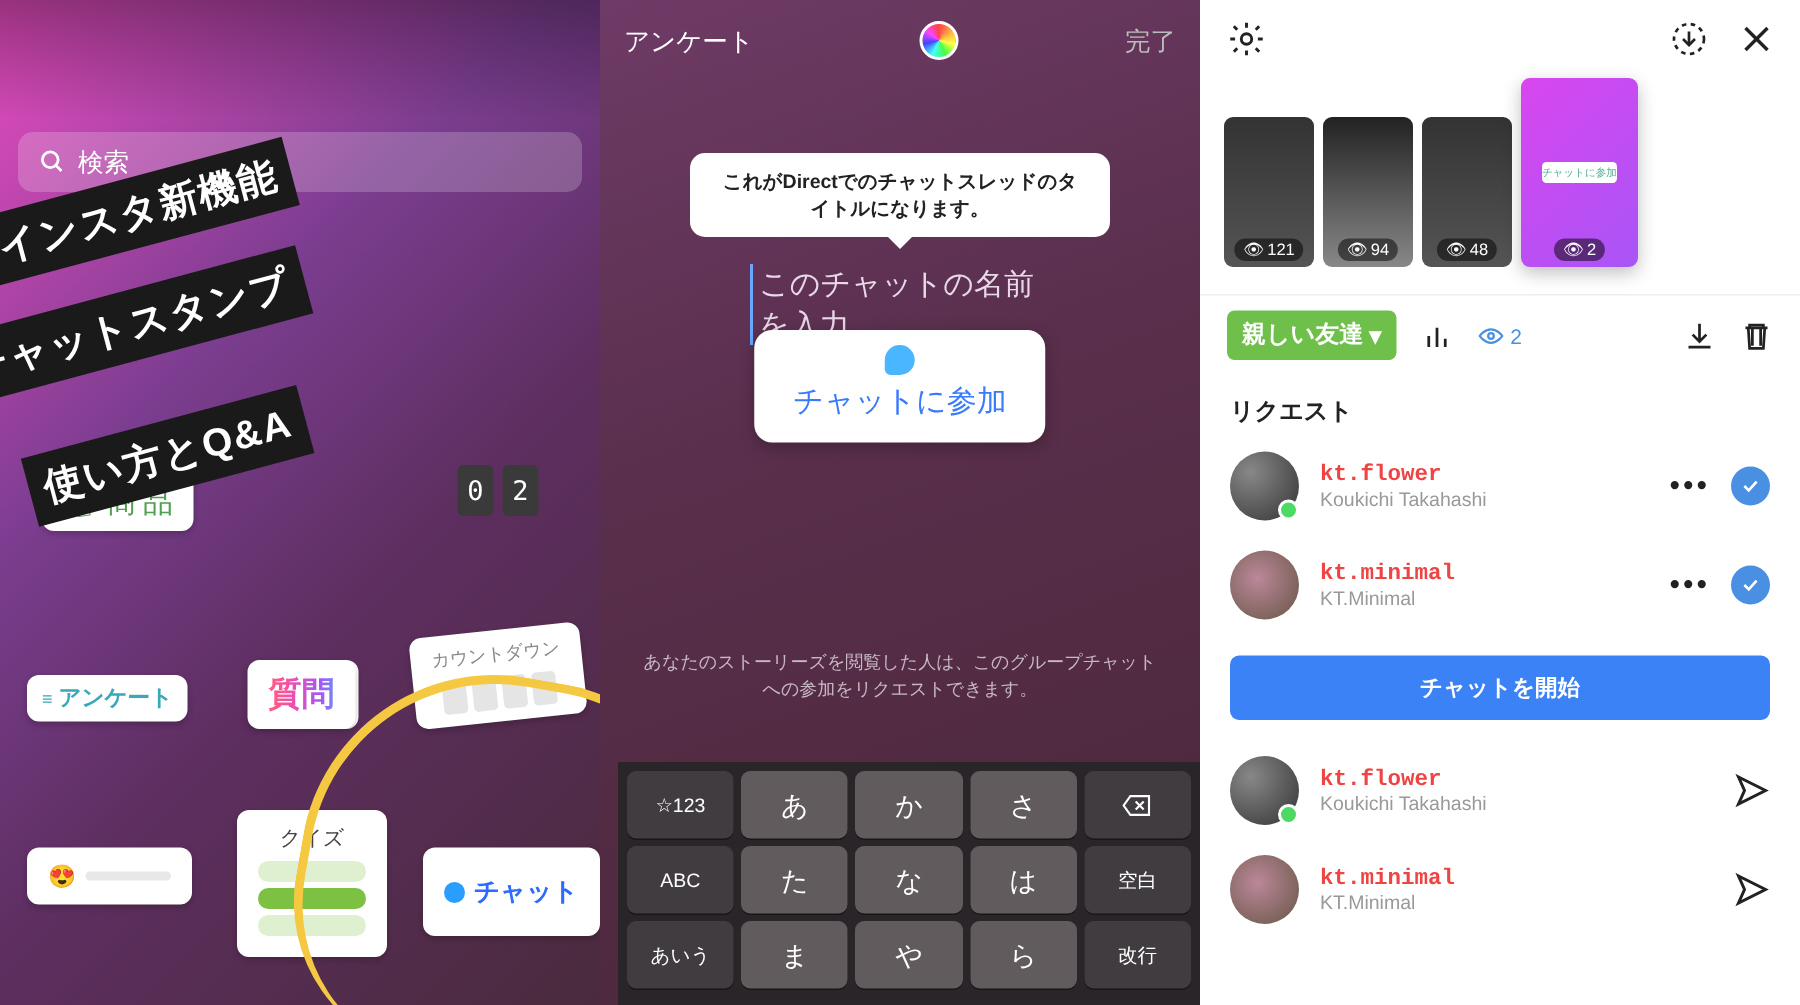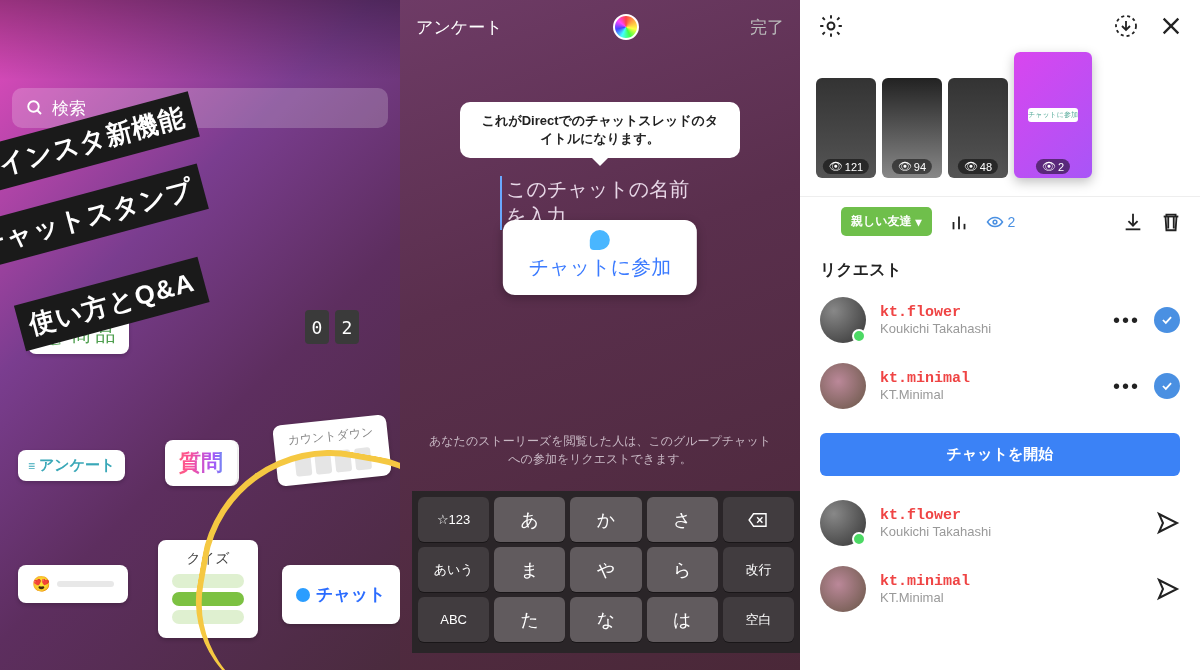--- a/index.html
+++ b/index.html
@@ -41,39 +41,39 @@
 
 .p2 { width: 400px; background: linear-gradient(160deg, #6e3b66 0%, #5a2f4d 40%, #4a2838 100%); }
 .p2-header { position: absolute; top: 0; left: 0; right: 0; height: 54px; display: flex; align-items: center; justify-content: space-between; padding: 0 16px; color: #fff; font-size: 17px; }
 .color-wheel { width: 26px; height: 26px; border-radius: 50%; background: conic-gradient(#f44,#fa4,#ff4,#4f4,#4ff,#44f,#f4f,#f44); border: 2px solid #fff; }
 .tooltip { position: absolute; top: 102px; left: 50%; transform: translateX(-50%); background: #fff; color: #222; border-radius: 10px; padding: 10px 16px; font-size: 13px; width: 280px; text-align: center; font-weight: 600; }
 .tooltip::after { content: ""; position: absolute; bottom: -8px; left: 50%; transform: translateX(-50%); border: 8px solid transparent; border-top-color: #fff; border-bottom: none; }
 .chat-input { position: absolute; top: 176px; left: 50%; transform: translateX(-50%); color: #e8d8e8; font-size: 20px; border-left: 2px solid #6aa8ff; padding-left: 4px; }
 .join-btn { position: absolute; top: 220px; left: 50%; transform: translateX(-50%); background: #fff; border-radius: 12px; padding: 10px 26px 14px; text-align: center; color: #3a7aff; font-size: 20px; font-weight: 400; box-shadow: 0 3px 10px rgba(0,0,0,0.25); }
 .join-btn .bubble { width: 20px; height: 20px; background: #49b6ff; border-radius: 50% 50% 50% 4px; display: block; margin: 0 auto 4px; }
 .helper-text { position: absolute; top: 432px; left: 0; right: 0; text-align: center; color: #c8b8c4; font-size: 12px; padding: 0 28px; line-height: 1.5; }
-.keyboard { position: absolute; bottom: 17px; left: 0; right: 0; background: #2a2528; padding: 6px; margin-left: 12px; }
+.keyboard { position: absolute; bottom: 0; left: 0; right: 0; background: #2a2528; padding: 6px; margin-left: 12px; }
 .kb-row { display: flex; gap: 5px; margin-bottom: 5px; }
 .key { flex: 1; height: 45px; background: #615b5e; border-radius: 6px; display: flex; align-items: center; justify-content: center; color: #fff; font-size: 18px; box-shadow: 0 1px 0 rgba(0,0,0,0.4); }
 .key-side { background: #413c3f; font-size: 13px; }
 
 
 .p3 { width: 400px; background: #fff; display: flex; flex-direction: column; }
 .p3-header { height: 52px; display: flex; align-items: center; justify-content: space-between; padding: 0 18px; }
 .p3-header svg { display: block; }
 .thumbs { display: flex; gap: 6px; padding: 0 16px 18px; align-items: flex-end; position: relative; }
 .thumb { width: 60px; height: 100px; border-radius: 6px; position: relative; overflow: hidden; }
 .thumb.sel { width: 78px; height: 126px; box-shadow: 0 4px 12px rgba(0,0,0,0.25); }
 .thumb .badge { position: absolute; bottom: 4px; left: 50%; transform: translateX(-50%); font-size: 11px; color: #fff; background: rgba(0,0,0,0.5); padding: 1px 6px; border-radius: 8px; display: flex; align-items: center; gap: 2px; }
 .thumb-bg1 { background: linear-gradient(#333,#555); }
 .thumb-bg2 { background: linear-gradient(#222,#888); }
 .thumb-bg3 { background: linear-gradient(135deg,#d946ef,#a855f7); display:flex;align-items:center;justify-content:center; }
 .thumb-bg3 .mini{background:#fff;width:50px;height:14px;border-radius:3px;font-size:7px;color:#5a9;display:flex;align-items:center;justify-content:center;}
 .controls-row { display: flex; align-items: center; padding: 10px 18px; gap: 16px; border-top: 1px solid #eee; }
-.close-friends { background: #6fbf4b; color: #fff; font-size: 12px; padding: 6px 10px; border-radius: 5px; display: flex; align-items: center; gap: 4px; font-weight: 600; margin-left: 23px; }
+.close-friends { background: #6fbf4b; color: #fff; font-size: 16px; padding: 6px 10px; border-radius: 5px; display: flex; align-items: center; gap: 4px; font-weight: 600; }
 .views-ct { color: #4a90e2; font-size: 14px; display: flex; align-items: center; gap: 4px; }
 .spacer { flex: 1; }
 .section-hdr { padding: 14px 20px 6px; font-size: 16px; font-weight: 700; color: #222; }
 .user-row { display: flex; align-items: center; padding: 10px 20px; gap: 14px; }
 .avatar { width: 46px; height: 46px; border-radius: 50%; position: relative; background: radial-gradient(circle at 30% 30%, #888, #333); flex-shrink: 0; }
 .avatar .presence { position: absolute; bottom: 0; right: 0; width: 14px; height: 14px; background: #4cd964; border: 2px solid #fff; border-radius: 50%; }
 .user-info { flex: 1; }
 .user-info .uname { font-size: 15px; font-weight: 600; color: #ef4444; font-family: Liberation Mono, monospace; }
 .user-info .fname { font-size: 13px; color: #999; }
 .more-dots { color: #222; font-size: 20px; letter-spacing: 2px; }
@@ -176,33 +176,33 @@
       <div class="key">さ</div>
       <div class="key key-side">
         <svg width="22" height="16" viewBox="0 0 24 18" fill="none" stroke="#fff" stroke-width="1.6">
             <path d="M7 2 L2 9 L7 16 H21 V2 Z"></path>
             <line x1="11" y1="6" x2="17" y2="12"></line>
             <line x1="17" y1="6" x2="11" y2="12"></line>
           </svg>
       </div>
     </div>
     <div class="kb-row">
+      <div class="key key-side">ABC</div>
+      <div class="key">た</div>
+      <div class="key">な</div>
+      <div class="key">は</div>
+      <div class="key key-side">空白</div>
+    </div>
+    <div class="kb-row">
       <div class="key key-side">あいう</div>
       <div class="key">ま</div>
       <div class="key">や</div>
       <div class="key">ら</div>
       <div class="key key-side">改行</div>
     </div>
-    <div class="kb-row">
-      <div class="key key-side">ABC</div>
-      <div class="key">た</div>
-      <div class="key">な</div>
-      <div class="key">は</div>
-      <div class="key key-side">空白</div>
-    </div>
   </div>
 </div>
 
 <div class="panel p3">
   <div class="p3-header">
     <svg width="26" height="26" viewBox="0 0 24 24" fill="none" stroke="#222" stroke-width="1.8">
         <circle cx="12" cy="12" r="3.2"></circle>
         <path d="M12 2v3M12 19v3M4.2 4.2l2.1 2.1M17.7 17.7l2.1 2.1M2 12h3M19 12h3M4.2 19.8l2.1-2.1M17.7 6.3l2.1-2.1"></path>
       </svg>
     <div style="display:flex;gap:22px;align-items:center;">

